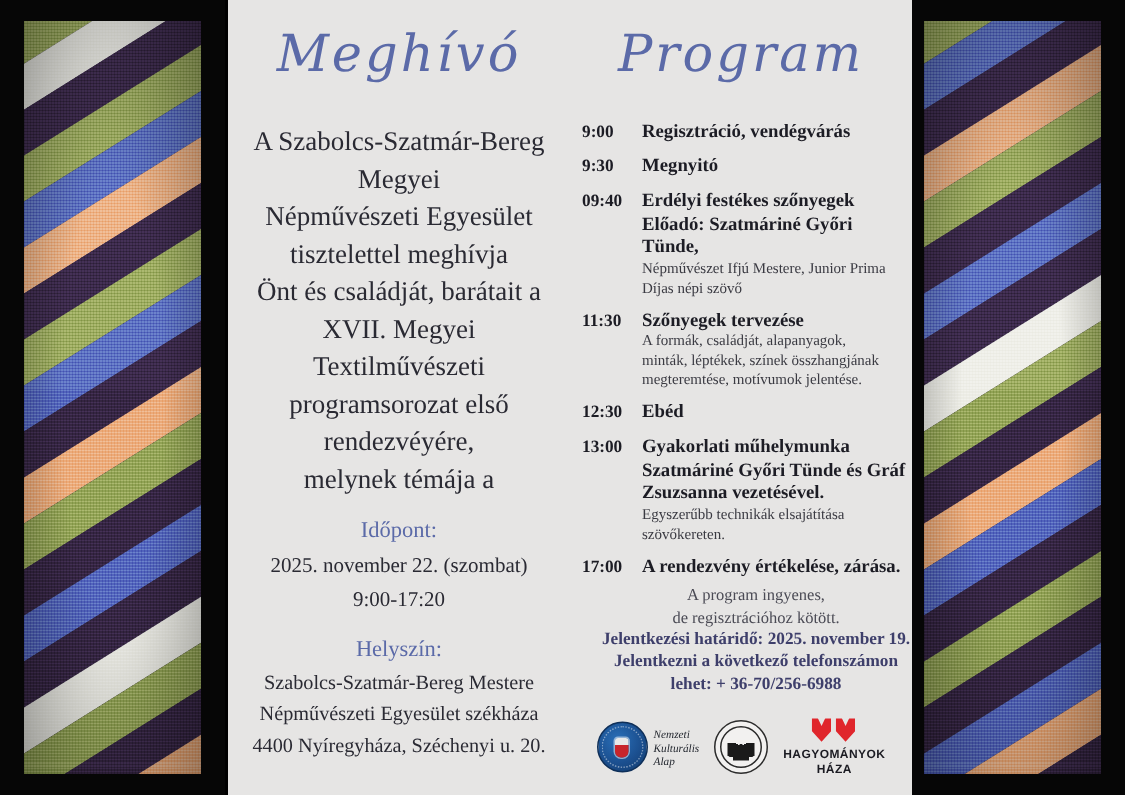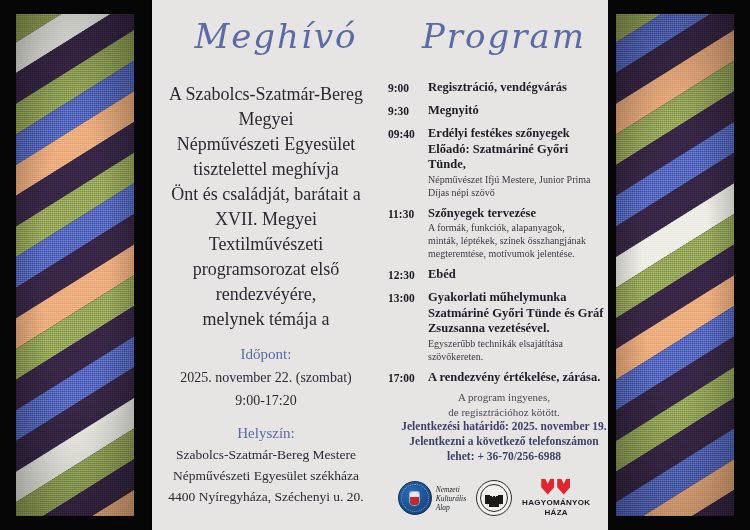--- a/index.html
+++ b/index.html
@@ -60,21 +60,20 @@
   .col{position:absolute;top:0;height:530px;}
   .col-left{left:0;width:228px;}
   .col-right{left:228px;width:228px;}
 
   .script{
     font-family:"DejaVu Serif", serif;
     font-style:italic;
     color:#5b6aa8;
     font-weight:400;
     letter-spacing:2px;
-    margin-left:10px;
   }
   #title-meghivo{
     position:absolute;left:0;top:16px;width:228px;
     text-align:center;font-size:34px;line-height:40px;
   }
   #title-program{
     position:absolute;left:0;top:16px;width:228px;
     text-align:center;font-size:34px;line-height:40px;
   }
 
@@ -340,21 +339,21 @@
               <div class="ptitle">Erdélyi festékes szőnyegek</div>
               <div class="ptitle">Előadó: Szatmáriné Győri Tünde,</div>
               <div class="pdesc">Népművészet Ifjú Mestere, Junior Prima</div>
               <div class="pdesc">Díjas népi szövő</div>
             </div>
           </div>
           <div class="prow">
             <div class="ptime">11:30</div>
             <div class="ptxt">
               <div class="ptitle">Szőnyegek tervezése</div>
-              <div class="pdesc">A formák, funkciók, alapanyagok,</div>
+              <div class="pdesc">A formák, családját, alapanyagok,</div>
               <div class="pdesc">minták, léptékek, színek összhangjának</div>
               <div class="pdesc">megteremtése, motívumok jelentése.</div>
             </div>
           </div>
           <div class="prow">
             <div class="ptime">12:30</div>
             <div class="ptxt">
               <div class="ptitle">Ebéd</div>
             </div>
           </div>

